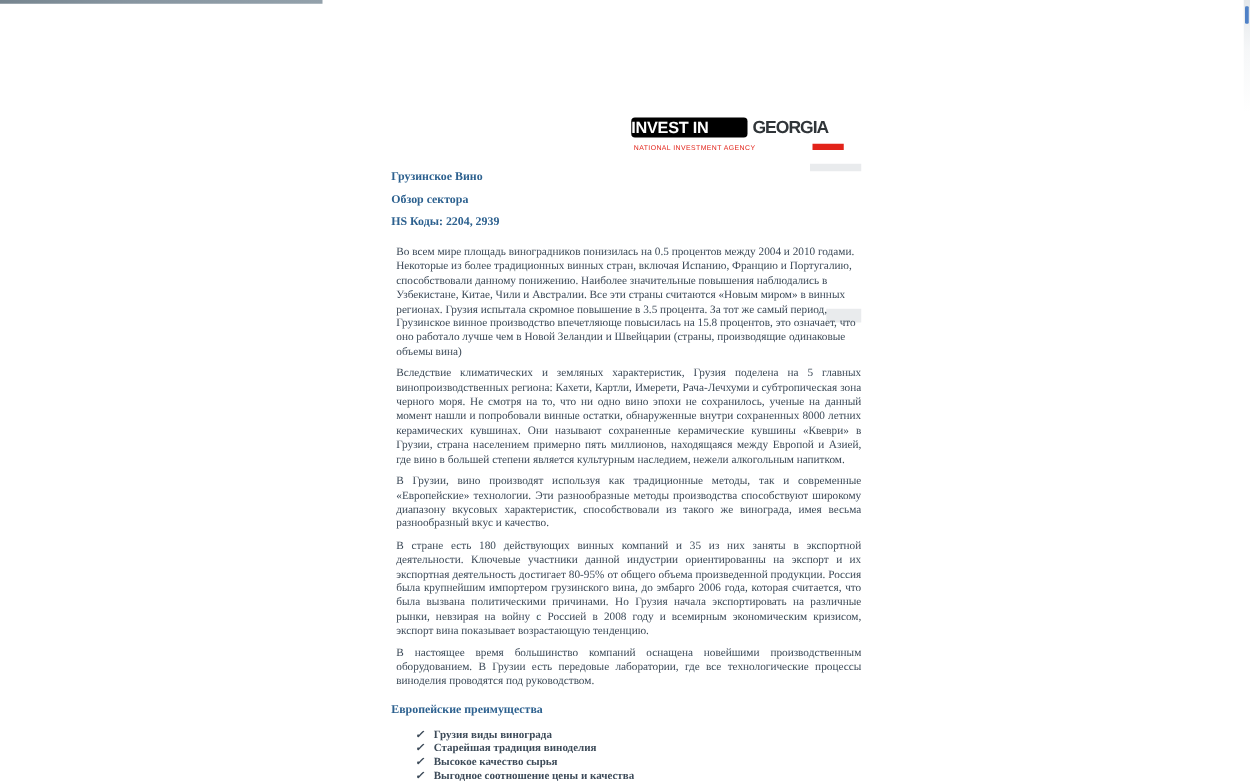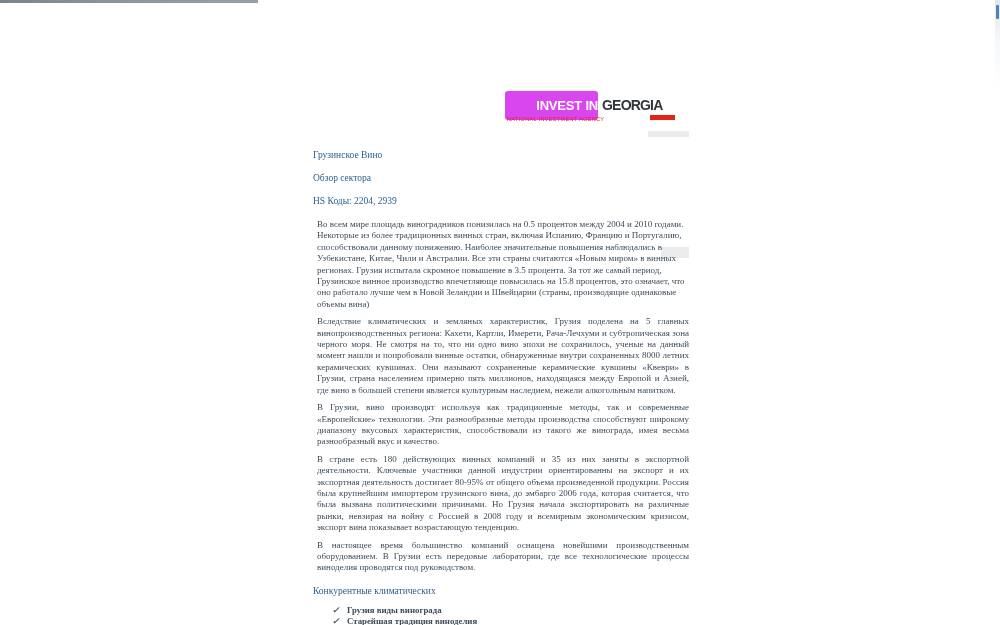--- a/index.html
+++ b/index.html
@@ -29,24 +29,24 @@
     position: absolute;
     right: 1px; top: 5px;
     width: 3px; height: 14px;
     background: #4f81c7;
     border-radius: 1px;
   }
   
   .logo { position: absolute; left: 505px; top: 91px; width: 180px; height: 34px; }
   .logo-row { display: flex; align-items: center; }
   .logo-badge {
-    width: 93px; height: 29px;
-    background: #d946ef;
+    width: 93px; height: 16px;
+    background: #000000;
     border-radius: 3px;
-    display: flex; align-items: center; justify-content: flex-end;
+    display: flex; align-items: center; justify-content: flex-start;
     font-family: "Liberation Sans", sans-serif;
     font-weight: bold; font-size: 13px; color: #ffffff;
     letter-spacing: -0.2px;
     flex: 0 0 auto;
   }
   .logo-georgia {
     font-family: "Liberation Sans", sans-serif;
     font-weight: bold; font-size: 14px; color: #303539;
     letter-spacing: -0.8px;
     margin-left: 4px;
@@ -71,22 +71,22 @@
   .artifact-b { left: 661px; top: 247px; width: 28px; height: 11px; }
   
   .content {
     position: absolute;
     left: 313px; top: 137px;
     width: 376px;
     z-index: 1;
     color: #3d4b59;
   }
   .doc-heading {
-    font-size: 9.5px; font-weight: normal; color: #2d618f;
-    line-height: 10px; margin: 13px 0 8px 0;
+    font-size: 9.5px; font-weight: bold; color: #2d618f;
+    line-height: 10px; margin: 0 0 8px 0;
   }
   .doc-heading.hs { margin-bottom: 13px; }
   .para {
     font-size: 9px; line-height: 11.4px;
     margin: 0 0 6px 4px;
     color: #3d4b59;
   }
   .para.justify { text-align: justify; }
   .adv-heading { margin-top: 12px; margin-bottom: 0; }
   .adv-list { list-style: none; margin: 9px 0 0 0; padding: 0; }
@@ -131,21 +131,21 @@
     <div class="doc-heading">Грузинское Вино</div>
     <div class="doc-heading">Обзор сектора</div>
     <div class="doc-heading hs">HS Коды: 2204, 2939</div>
 
     <p class="para">Во всем мире площадь виноградников понизилась на 0.5 процентов между 2004 и 2010 годами. Некоторые из более традиционных винных стран, включая Испанию, Францию и Португалию, способствовали данному понижению. Наиболее значительные повышения наблюдались в Узбекистане, Китае, Чили и Австралии. Все эти страны считаются «Новым миром» в винных регионах. Грузия испытала скромное повышение в 3.5 процента. За тот же самый период, Грузинское винное производство впечетляюще повысилась на 15.8 процентов, это означает, что оно работало лучше чем в Новой Зеландии и Швейцарии (страны, производящие одинаковые объемы вина)</p>
     <p class="para justify">Вследствие климатических и земляных характеристик, Грузия поделена на 5 главных винопроизводственных региона: Кахети, Картли, Имерети, Рача-Лечхуми и субтропическая зона черного моря. Не смотря на то, что ни одно вино эпохи не сохранилось, ученые на данный момент нашли и попробовали винные остатки, обнаруженные внутри сохраненных 8000 летних керамических кувшинах. Они называют сохраненные керамические кувшины «Квеври» в Грузии, страна населением примерно пять миллионов, находящаяся между Европой и Азией, где вино в большей степени является культурным наследием, нежели алкогольным напитком.</p>
     <p class="para justify">В Грузии, вино производят используя как традиционные методы, так и современные «Европейские» технологии. Эти разнообразные методы производства способствуют широкому диапазону вкусовых характеристик, способствовали из такого же винограда, имея весьма разнообразный вкус и качество.</p>
     <p class="para justify">В стране есть 180 действующих винных компаний и 35 из них заняты в экспортной деятельности. Ключевые участники данной индустрии ориентированны на экспорт и их экспортная деятельность достигает 80-95% от общего объема произведенной продукции. Россия была крупнейшим импортером грузинского вина, до эмбарго 2006 года, которая считается, что была вызвана политическими причинами. Но Грузия начала экспортировать на различные рынки, невзирая на войну с Россией в 2008 году и всемирным экономическим кризисом, экспорт вина показывает возрастающую тенденцию.</p>
     <p class="para justify">В настоящее время большинство компаний оснащена новейшими производственным оборудованием. В Грузии есть передовые лаборатории, где все технологические процессы виноделия проводятся под руководством.</p>
 
-    <div class="doc-heading adv-heading">Конкурентные климатических</div>
+    <div class="doc-heading adv-heading">Европейские преимущества</div>
 
     <ul class="adv-list">
       <li class="adv-item">
         <span class="check">✓</span>
         <span>Грузия виды винограда</span>
       </li>
       <li class="adv-item">
         <span class="check">✓</span>
         <span>Старейшая традиция виноделия</span>
       </li>

